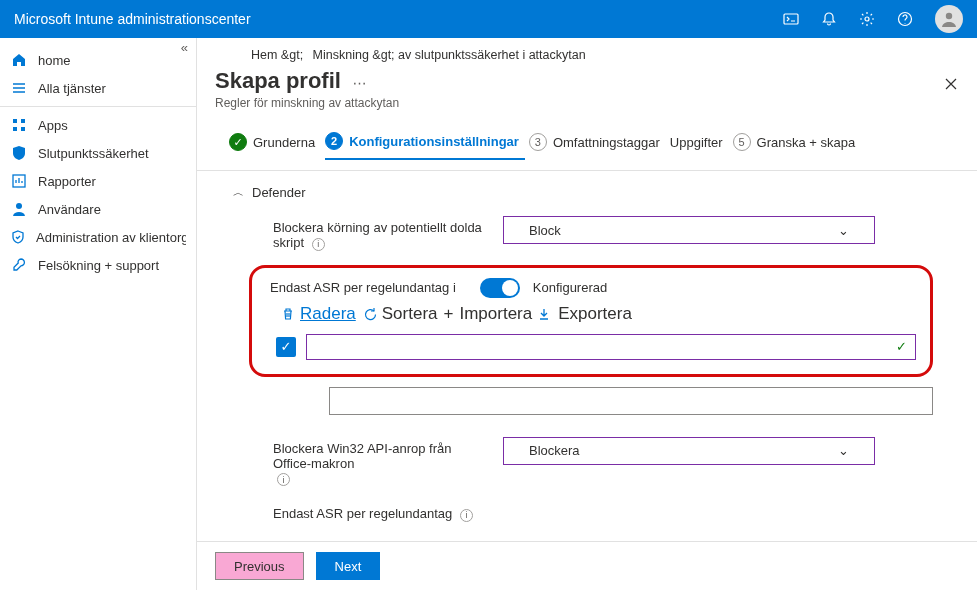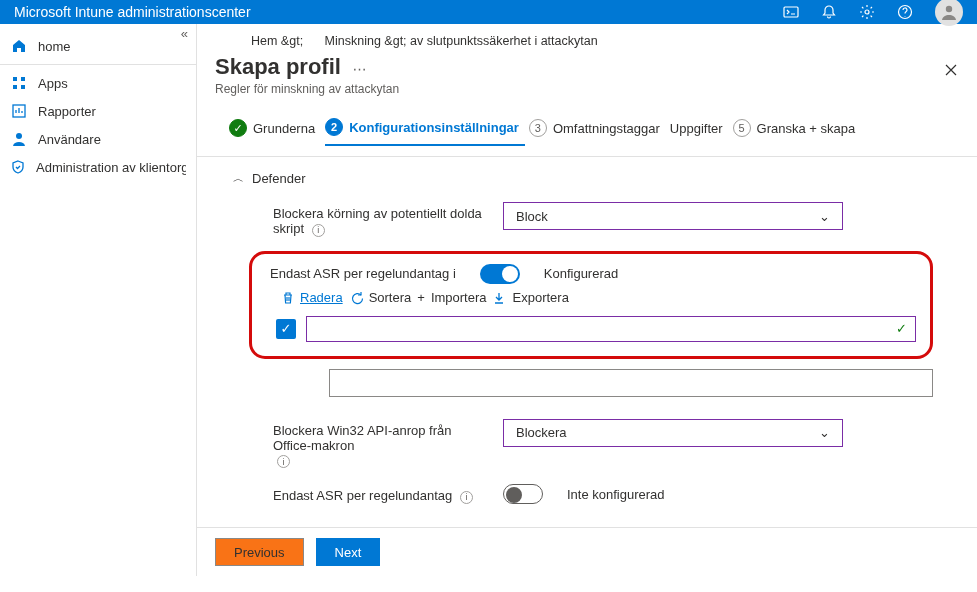--- a/index.html
+++ b/index.html
@@ -10,21 +10,21 @@
     color: #323130;
     background: #fff;
     width: 977px;
     height: 592px;
     overflow: hidden;
     position: relative;
   }
 
   
   .topbar {
-    height: 24px;
+    height: 38px;
     background: #0078d4;
     color: #fff;
     display: flex;
     align-items: center;
     padding: 0 14px;
   }
   .topbar .title { flex: 1; font-size: 14px; }
   .topbar .ticons { display: flex; gap: 2px; align-items: center; }
   .topbar .ticon {
     width: 36px; height: 36px;
@@ -120,46 +120,46 @@
   .grouphdr .chev { color:#323130; font-size:11px;}
   .setting-row {
     display:flex; align-items:flex-start;
     padding: 6px 0 10px 44px;
     gap: 10px;
   }
   .setting-row .lbl { width:220px; font-size:13px; color:#323130; padding-top:4px;}
   .setting-row .info { color:#605e5c; border:1px solid #a19f9d; border-radius:50%; width:13px;height:13px;display:inline-flex;align-items:center;justify-content:center;font-size:9px;margin-left:4px;}
 
   .select {
-    border:1px solid #8a8886; height:28px; width:340px;
+    border:1px solid #8a8886; height:28px; width:372px;
     display:flex; align-items:center; justify-content:space-between;
-    padding:0 12px; cursor:pointer; font-size:13px; color:#323130;
+    padding:0 25px; cursor:pointer; font-size:13px; color:#323130;
     background:#fff;
   }
   .select.purple { border-color:#7a2da6;}
   .select .chev {color:#323130;}
 
   .toggle {
     width:40px;height:20px;border-radius:10px;background:#0078d4;position:relative;cursor:pointer;
   }
   .toggle .knob { position:absolute;right:2px;top:2px;width:16px;height:16px;border-radius:50%;background:#fff;}
   .toggle.off { background:#fff;border:1px solid #605e5c;}
   .toggle.off .knob { left:2px;right:auto;background:#605e5c;}
-  .togglelbl { margin-left:24px; font-size:13px;}
+  .togglelbl { margin-left:13px; font-size:13px;}
 
   
   .hlbox {
     border:3px solid #d40b0b; border-radius:16px;
     padding: 10px 14px 14px 14px;
     margin: 4px 20px 0 20px;
   }
   .toolbar {
     display:flex; align-items:center; gap:6px;
     padding: 6px 0 10px 14px;
-    color:#0078d4; font-size:13px;
+    color:#0078d4; font-size:17px;
   }
   .toolbar .tbtn { display:flex;align-items:center;gap:4px;cursor:pointer; color:#0078d4;}
   .toolbar .tbtn.dark { color:#323130; }
   .toolbar .ticon { width:16px;height:16px;display:flex;align-items:center;justify-content:center;}
   .listrow {
     display:flex; align-items:center; gap:10px; margin-left:10px;
   }
   .chk {
     width:20px;height:20px;background:#0078d4;display:flex;align-items:center;justify-content:center;color:#fff;cursor:pointer;border-radius:2px;
   }
@@ -173,21 +173,21 @@
     margin: 10px 20px 16px 100px;
     height:28px;border:1px solid #8a8886;background:#fff;
   }
 
   
   .footer {
     border-top:1px solid #e1e1e1;
     display:flex;gap:12px;padding:10px 18px;align-items:center;background:#fff;
   }
   .btn {
-    height:28px;padding:0 18px;border:1px solid #8a8886;background:#f97316;cursor:pointer;font-size:13px;
+    height:28px;padding:0 18px;border:1px solid #8a8886;background:#f9a8d4;cursor:pointer;font-size:13px;
     display:flex;align-items:center;
   }
   .btn.primary { background:#0078d4;border-color:#0078d4;color:#ffffff;}
 </style>
 </head>
 <body>
 
 <div class="topbar">
   <div class="title">Microsoft Intune administrationscenter</div>
   <div class="ticons">
@@ -229,36 +229,52 @@
     <div class="collapse">«</div>
 
     <div class="sitem">
       <span class="sicon">
           <svg width="16" height="16" viewBox="0 0 16 16" fill="#0078d4">
             <path d="M8 2L2 7v7h4v-4h4v4h4V7z"></path>
           </svg>
         </span>
       <span>home</span>
     </div>
+    <div class="sitem">
+      <span class="sicon">
+          <svg width="16" height="16" viewBox="0 0 16 16" stroke="#0078d4" stroke-width="1.4">
+            <path d="M2 4h12M2 8h12M2 12h12"></path>
+          </svg>
+        </span>
+      <span>Alla tjänster</span>
+    </div>
 
     <div class="sdiv"></div>
 
     <div class="sitem">
       <span class="sicon">
           <svg width="16" height="16" viewBox="0 0 16 16" fill="#0078d4">
             <rect x="2" y="2" width="4" height="4"></rect>
             <rect x="2" y="10" width="4" height="4"></rect>
             <rect x="10" y="2" width="4" height="4"></rect>
             <rect x="10" y="10" width="4" height="4"></rect>
           </svg>
         </span>
       <span>Apps</span>
     </div>
     <div class="sitem">
       <span class="sicon">
+          <svg width="16" height="16" viewBox="0 0 16 16" fill="#0078d4">
+            <path d="M8 1l6 2v5c0 4-3 6-6 7-3-1-6-3-6-7V3z"></path>
+          </svg>
+        </span>
+      <span>Slutpunktssäkerhet</span>
+    </div>
+    <div class="sitem">
+      <span class="sicon">
           <svg width="16" height="16" viewBox="0 0 16 16" fill="none" stroke="#0078d4" stroke-width="1.3">
             <rect x="2" y="2" width="12" height="12"></rect>
             <path d="M5 10V7M8 10V5M11 10V8"></path>
           </svg>
         </span>
       <span>Rapporter</span>
     </div>
     <div class="sitem">
       <span class="sicon">
           <svg width="16" height="16" viewBox="0 0 16 16" fill="#0078d4">
@@ -270,26 +286,34 @@
     </div>
     <div class="sitem">
       <span class="sicon">
           <svg width="16" height="16" viewBox="0 0 16 16" fill="none" stroke="#0078d4" stroke-width="1.3">
             <path d="M8 2l5 2v4c0 3-2 5-5 6-3-1-5-3-5-6V4z"></path>
             <path d="M6 8l1.5 1.5L10 7"></path>
           </svg>
         </span>
       <span style="white-space:nowrap;overflow:hidden;text-overflow:clip;max-width:155px;">Administration av klientorganisation</span>
     </div>
+    <div class="sitem">
+      <span class="sicon">
+          <svg width="16" height="16" viewBox="0 0 16 16" fill="none" stroke="#0078d4" stroke-width="1.3">
+            <path d="M10 2a3 3 0 0 0-2.8 4L3 10.2V13h2.8L10 8.8A3 3 0 1 0 10 2z"></path>
+          </svg>
+        </span>
+      <span>Felsökning + support</span>
+    </div>
   </div>
 
   <div class="main">
     <div class="breadcrumb">
       <span>Hem &amp;gt;</span>
-      <span style="margin-left:18px;">Minskning &amp;gt; av slutpunktssäkerhet i attackytan</span>
+      <span style="margin-left:6px;">Minskning &amp;gt; av slutpunktssäkerhet i attackytan</span>
     </div>
     <div class="panehdr">
       <h1>Skapa profil</h1>
       <span class="dots">⋯</span>
       <div class="sub">Regler för minskning av attackytan</div>
       <div class="closex">
         <svg width="14" height="14" viewBox="0 0 14 14" stroke="#323130" stroke-width="1.2">
             <path d="M2 2l10 10M12 2L2 12"></path>
           </svg>
       </div>
@@ -399,26 +423,20 @@
           <span>Blockera</span>
           <span class="chev">⌄</span>
         </div>
       </div>
 
       <div class="setting-row" style="align-items:center;">
         <div class="lbl">
           <span>Endast ASR per regelundantag</span>
           <span class="info">i</span>
         </div>
-        <div style="display:flex;align-items:center;">
-          <div class="toggle off">
-              <div class="knob"></div>
-            </div>
-          <span class="togglelbl">Inte konfigurerad</span>
-        </div>
       </div>
     </div>
 
     <div class="footer">
       <div class="btn">Previous</div>
       <div class="btn primary">Next</div>
     </div>
   </div>
 </div>
 

